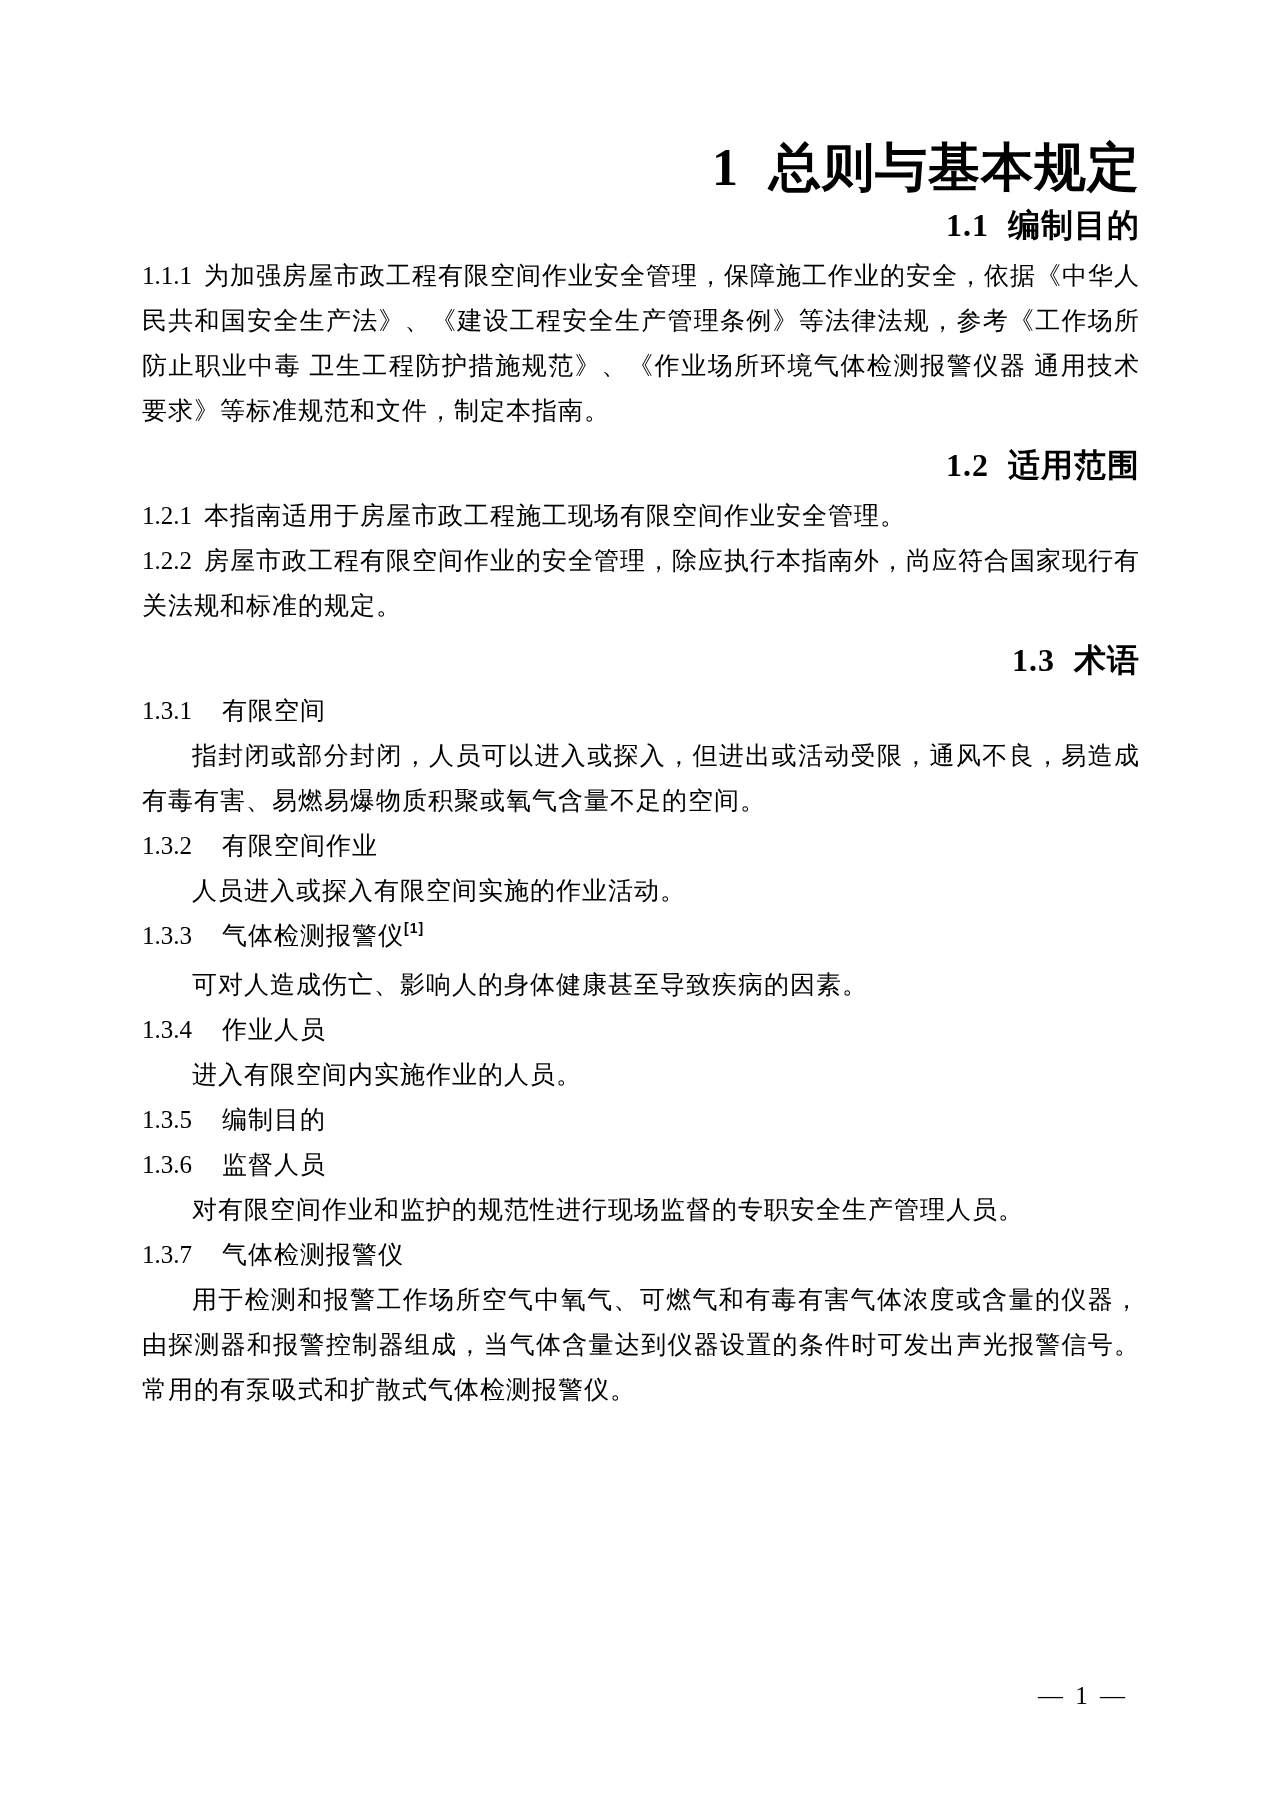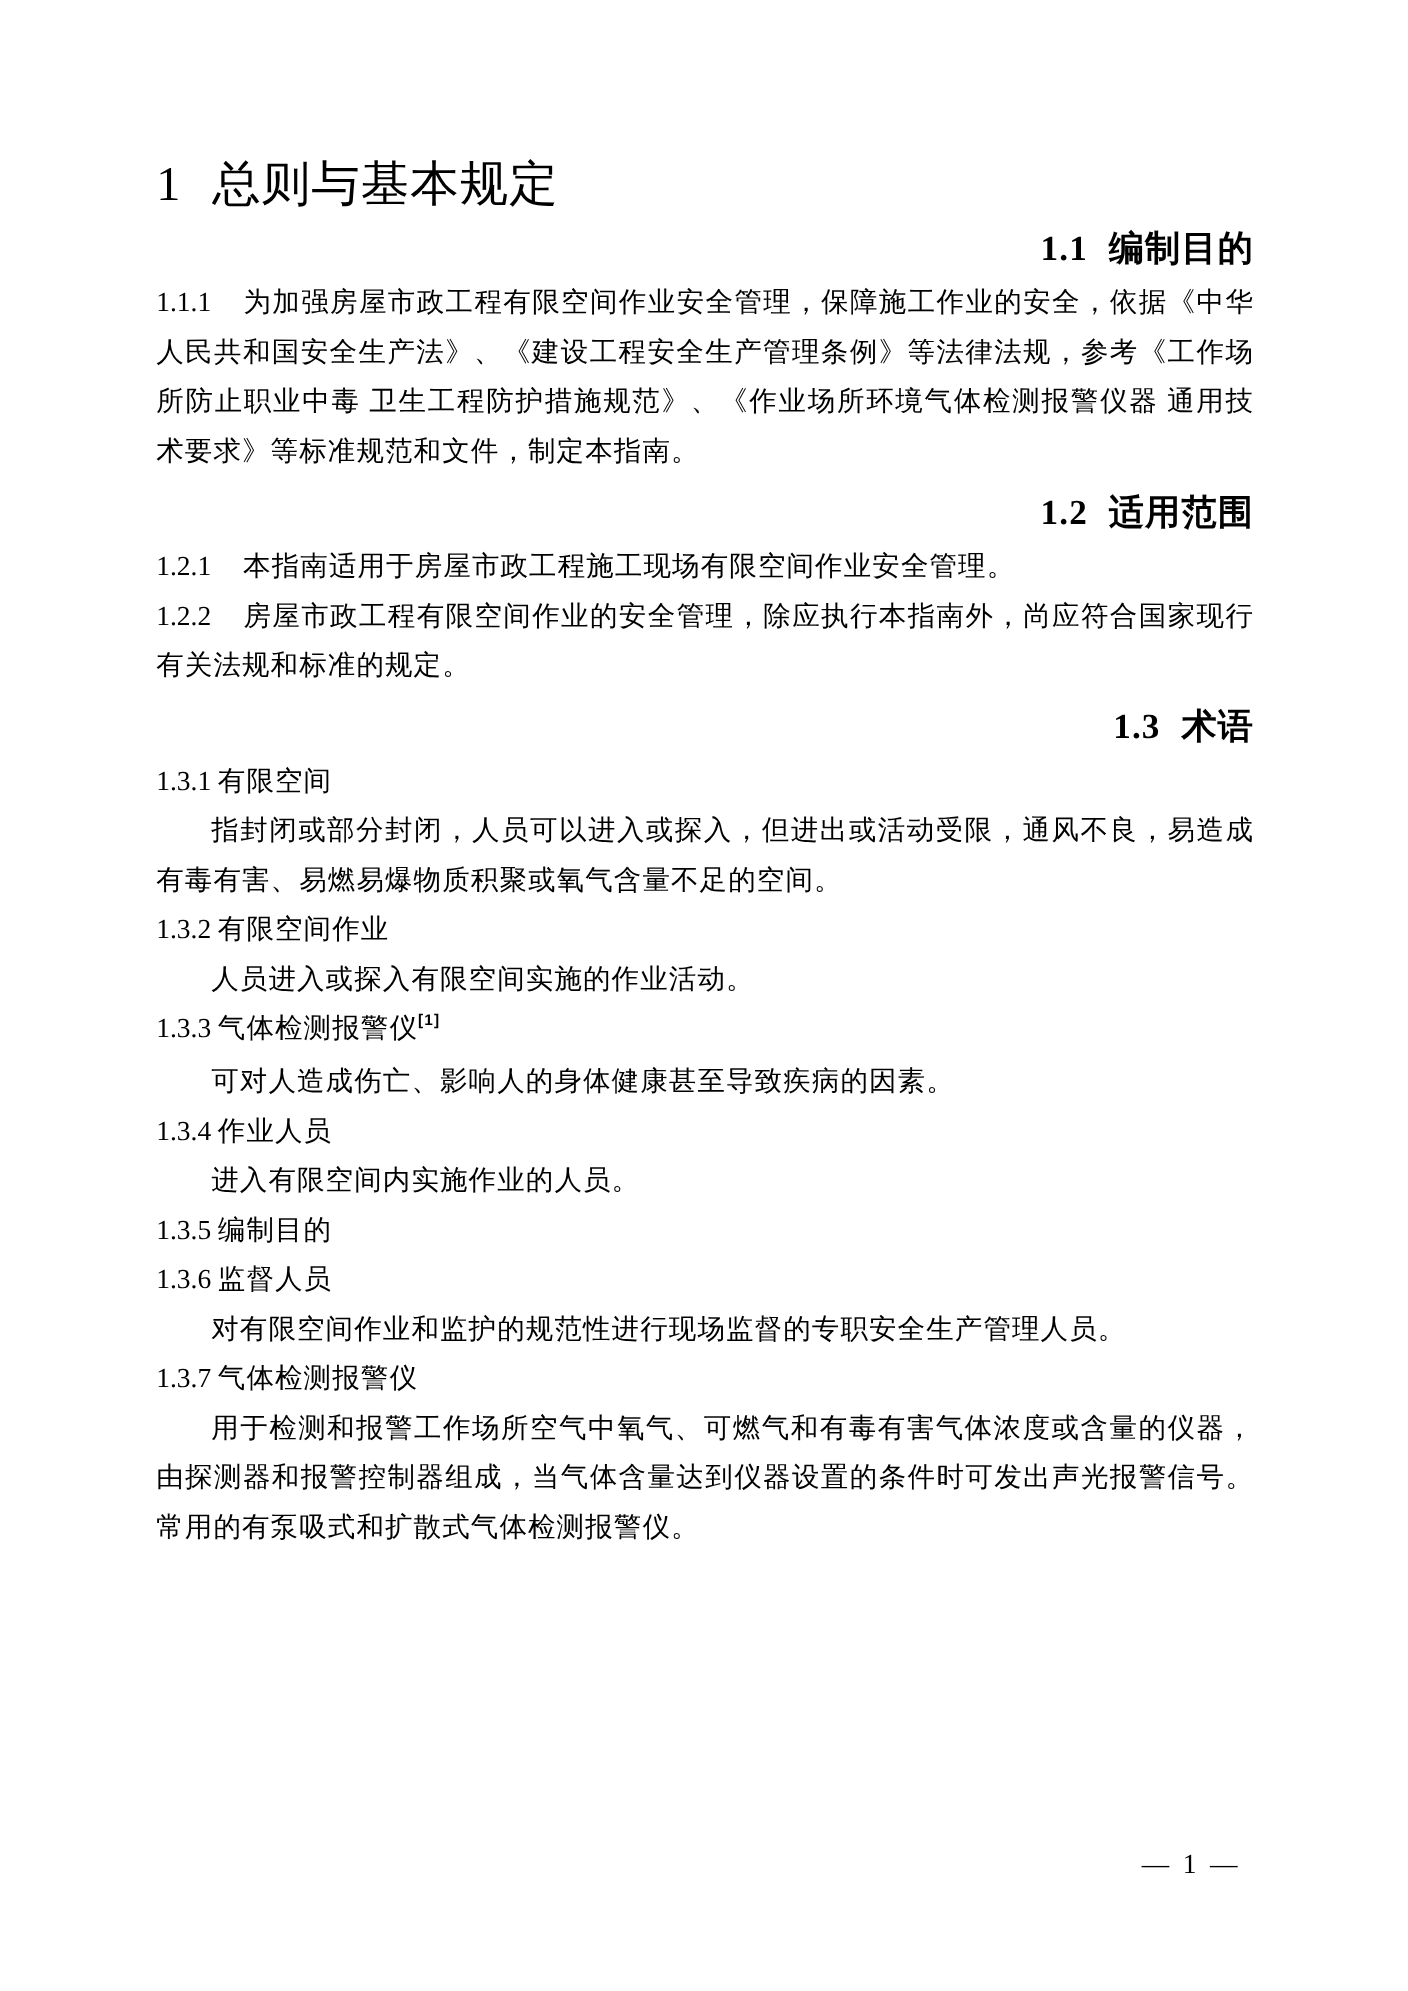--- a/index.html
+++ b/index.html
@@ -17,24 +17,24 @@
     position: relative;
     box-sizing: border-box;
     width: 1280px;
     height: 1810px;
     padding: 143px 140px 0 142px;
     background: #ffffff;
     overflow: hidden;
   }
   h1.chapter-title {
     margin: 0;
-    font-size: 44px;
+    font-size: 52px;
     line-height: 50px;
-    font-weight: 400;
-    text-align: left;
+    font-weight: 700;
+    text-align: right;
     word-spacing: 16px;
     letter-spacing: 1px;
   }
   h2.section-heading {
     margin: 12px 0 8px 0;
     font-size: 32px;
     line-height: 40px;
     font-weight: 700;
     text-align: right;
     word-spacing: 10px;
@@ -42,26 +42,26 @@
   }
   p {
     margin: 0;
     font-size: 25px;
     line-height: 45px;
     text-align: justify;
     text-align-last: left;
     letter-spacing: 1px;
   }
   p.clause .num {
-    margin-right: 29px;
+    margin-right: 12px;
     letter-spacing: 0;
   }
   p.term-heading .num {
     font-weight: 400;
-    margin-right: 6px;
+    margin-right: 30px;
     letter-spacing: 0;
   }
   p.term-heading .term {
     font-weight: 400;
     font-family: "Liberation Sans", "DejaVu Sans", sans-serif;
     letter-spacing: 1px;
     margin-top: 36px;
   }
   p.term-heading sup {
     font-weight: 700;

